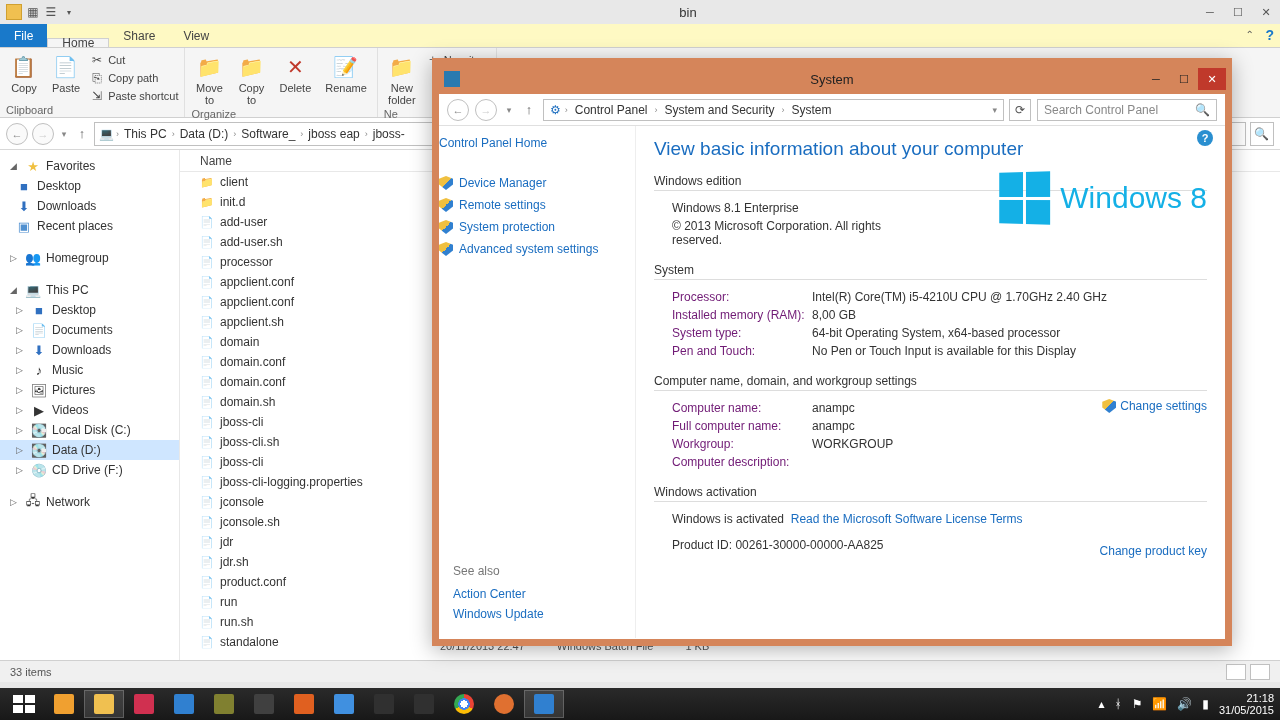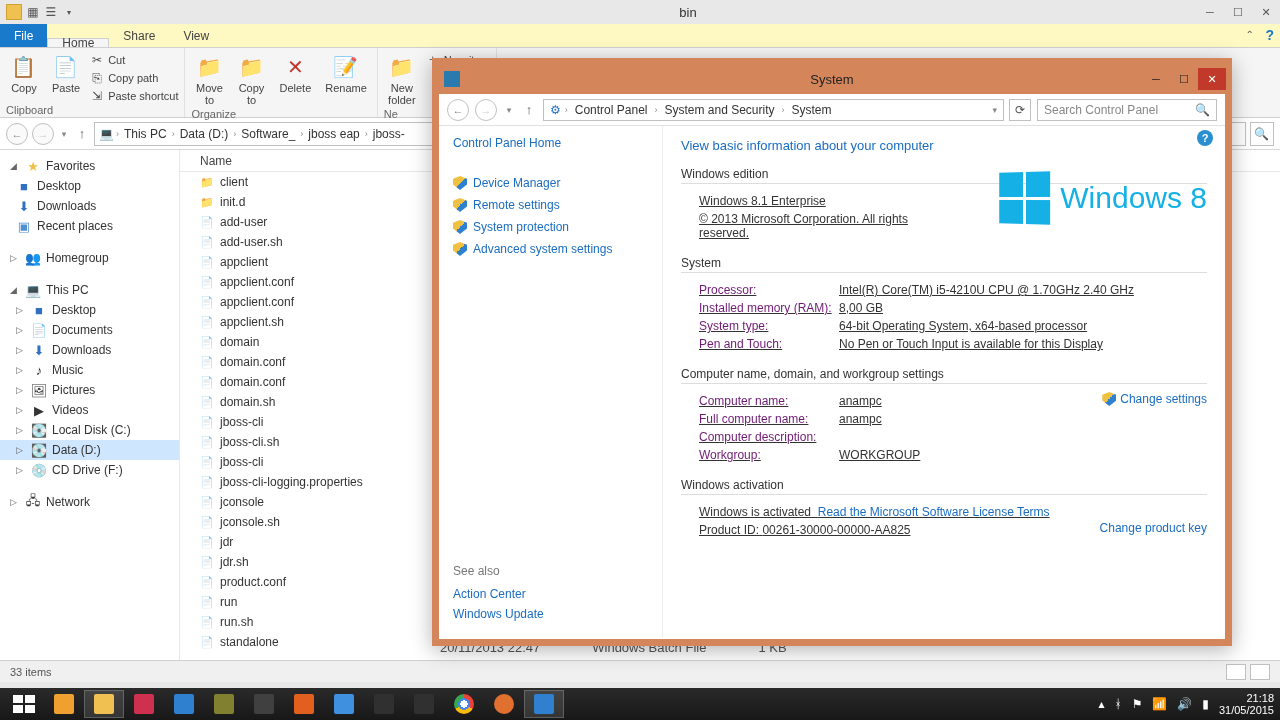--- a/index.html
+++ b/index.html
@@ -74,55 +74,55 @@
 .sys-ctrl { width: 28px; height: 22px; display: flex; align-items: center; justify-content: center; background: #d5855a; color: #222; font-size: 11px; }
 .sys-ctrl.close { background: #c0392b; color: #fff; }
 
 .sys-nav { height: 32px; display: flex; align-items: center; padding: 0 8px; gap: 6px; border-bottom: 1px solid #e0e0e0; }
 .sys-nav-btn { width: 22px; height: 22px; border-radius: 11px; border: 1px solid #c0c0c0; display: flex; align-items: center; justify-content: center; color: #888; font-size: 11px; }
 .sys-crumb-box { flex: 1; height: 22px; border: 1px solid #c0c0c0; display: flex; align-items: center; padding: 0 6px; gap: 4px; }
 .sys-refresh { width: 22px; height: 22px; border: 1px solid #c0c0c0; display: flex; align-items: center; justify-content: center; color: #555; margin-left: -1px; }
 .sys-search { width: 180px; height: 22px; border: 1px solid #c0c0c0; display: flex; align-items: center; padding: 0 6px; color: #888; font-size: 12px; }
 
 .sys-body { display: flex; height: calc(100% - 62px); }
-.sys-side { width: 224px; background: #fff; padding: 10px 14px; border-right: 1px solid #eee; position: relative; }
+.sys-side { width: 197px; background: #fff; padding: 10px 0; border-right: 1px solid #eee; position: relative; }
 .sys-side-title { color: #1a6dc0; font-size: 12px; margin-bottom: 10px; }
 .sys-link { display: flex; align-items: center; gap: 6px; font-size: 12px; color: #1a6dc0; padding: 4px 0; }
 .shield { width: 14px; height: 14px; background: linear-gradient(135deg, #f0c040 50%, #3080d0 50%); clip-path: polygon(50% 0, 100% 20%, 100% 60%, 50% 100%, 0 60%, 0 20%); }
 .sys-seealso { position: absolute; bottom: 14px; left: 14px; }
 .sys-seealso .hdr { color: #777; font-size: 12px; margin-bottom: 6px; }
 .sys-seealso .lnk { color: #1a6dc0; font-size: 12px; padding: 3px 0; }
 
 .sys-main { flex: 1; padding: 12px 18px; position: relative; }
 .sys-help { position: absolute; right: 12px; top: 4px; width: 16px; height: 16px; border-radius: 8px; background: #2a8fd0; color: #fff; display: flex; align-items: center; justify-content: center; font-size: 11px; font-weight: bold; }
-.sys-h1 { color: #1a6dc0; font-size: 13px; font-weight: normal; margin-bottom: 14px; }
+.sys-h1 { color: #1a6dc0; font-size: 19px; font-weight: normal; margin-bottom: 14px; }
 .sys-sec { margin-bottom: 14px; }
 .sys-sec-title { color: #333; font-size: 12px; border-bottom: 1px solid #ddd; padding-bottom: 2px; margin-bottom: 8px; }
-.sys-row { display: flex; font-size: 12px; color: #333; padding: 2px 0 2px 18px; text-decoration: underline; }
+.sys-row { display: flex; font-size: 12px; color: #333; padding: 2px 0 2px 18px; }
 .sys-lbl { width: 140px; color: #701a75; }
 .sys-val { flex: 1; }
 .win-logo { position: absolute; right: 18px; top: 46px; display: flex; align-items: center; gap: 10px; }
 .win-logo-sq { width: 52px; height: 52px; display: grid; grid-template: 1fr 1fr / 1fr 1fr; gap: 3px; transform: perspective(200px) rotateY(-12deg); }
 .win-logo-sq div { background: #14b0e6; }
 .win-logo-txt { color: #14b0e6; font-size: 30px; font-weight: 300; }
 .change-link { color: #1a6dc0; font-size: 12px; display: flex; align-items: center; gap: 4px; }
 
 
 .taskbar { position: absolute; bottom: 0; left: 0; right: 0; height: 32px; background: linear-gradient(#2a2a2a, #181818); display: flex; align-items: center; padding: 0 4px; }
 .tb-item { width: 40px; height: 28px; display: flex; align-items: center; justify-content: center; border: 1px solid transparent; }
 .tb-item.active { background: rgba(255,255,255,0.12); border-color: rgba(255,255,255,0.2); }
 .tb-right { position: absolute; right: 6px; display: flex; align-items: center; gap: 10px; color: #fff; font-size: 11px; }
 .tray-ico { color: #fff; font-size: 12px; }
 .start-btn { width: 38px; height: 28px; display: grid; grid-template: 1fr 1fr / 1fr 1fr; gap: 2px; padding: 5px 8px; }
 .start-btn div { background: #fff; }
 
 
 .tico { width: 20px; height: 20px; border-radius: 2px; }
 
-.file-detail { position: absolute; left: 440px; top: 640px; font-size: 13px; color: #555; display: flex; gap: 52px; }
+.file-detail { position: absolute; left: 440px; top: 640px; font-size: 11px; color: #555; display: flex; gap: 32px; }
 </style>
 </head>
 <body>
 
 <div class="title-bar">
   <div class="title-bar-left">
     <div class="title-bar-icon"></div>
     <div class="title-bar-qat">▦</div>
     <div class="title-bar-qat">☰</div>
     <div class="title-bar-qat" style="font-size:8px">▾</div>
@@ -333,21 +333,21 @@
         <div class="fl-item">
           <span class="fl-ico">📄</span>
           <span>add-user</span>
         </div>
         <div class="fl-item">
           <span class="fl-ico">📄</span>
           <span>add-user.sh</span>
         </div>
         <div class="fl-item">
           <span class="fl-ico">📄</span>
-          <span>appclient</span>
+          <span>processor</span>
         </div>
         <div class="fl-item">
           <span class="fl-ico">📄</span>
           <span>appclient.conf</span>
         </div>
         <div class="fl-item">
           <span class="fl-ico">📄</span>
           <span>appclient.conf</span>
         </div>
         <div class="fl-item">
@@ -547,35 +547,35 @@
           <div style="position:absolute; right:0; top:0" class="change-link">
               <div class="shield"></div>
               <span>Change settings</span>
             </div>
         </div>
         <div class="sys-row">
             <span class="sys-lbl">Full computer name:</span>
             <span class="sys-val">anampc</span>
           </div>
         <div class="sys-row">
+            <span class="sys-lbl">Workgroup:</span>
+            <span class="sys-val">WORKGROUP</span>
+          </div>
+        <div class="sys-row">
             <span class="sys-lbl">Computer description:</span>
             <span class="sys-val"></span>
-          </div>
-        <div class="sys-row">
-            <span class="sys-lbl">Workgroup:</span>
-            <span class="sys-val">WORKGROUP</span>
           </div>
       </div>
 
       <div class="sys-sec">
         <div class="sys-sec-title">Windows activation</div>
         <div class="sys-row"><span>Windows is activated</span>&nbsp;&nbsp;<span class="change-link">Read the Microsoft Software License Terms</span></div>
-        <div style="position:relative; margin-top:0">
+        <div style="position:relative; margin-top:8px">
           <div class="sys-row"><span>Product ID:</span>&nbsp;<span>00261-30000-00000-AA825</span></div>
-          <div style="position:absolute; right:0; top:0" class="change-link">Change product key</div>
+          <div style="position:absolute; right:0; top:8px" class="change-link">Change product key</div>
         </div>
       </div>
     </div>
   </div>
 </div>
 
 <div class="taskbar">
   <div class="tb-item">
       <div class="start-btn">
         <div></div>

